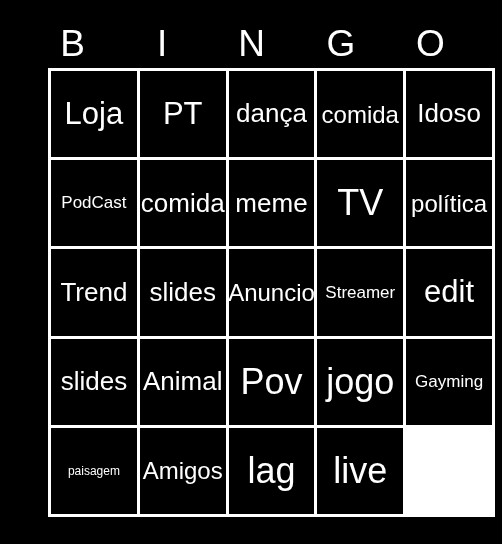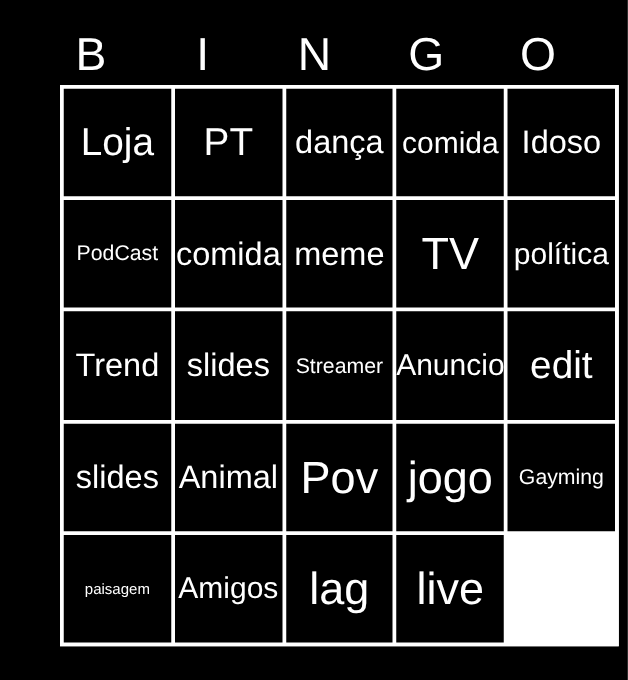--- a/index.html
+++ b/index.html
@@ -130,25 +130,25 @@
     <div class="cell s-sm">
         <span class="txt">política</span>
       </div>
 
     <div class="cell s-md">
         <span class="txt">Trend</span>
       </div>
     <div class="cell s-md">
         <span class="txt">slides</span>
       </div>
+    <div class="cell s-sm">
+        <span class="txt">Anuncio</span>
+      </div>
     <div class="cell s-xs">
         <span class="txt">Streamer</span>
-      </div>
-    <div class="cell s-sm">
-        <span class="txt">Anuncio</span>
       </div>
     <div class="cell s-lg">
         <span class="txt">edit</span>
       </div>
 
     <div class="cell s-md">
         <span class="txt">slides</span>
       </div>
     <div class="cell s-md">
         <span class="txt">Animal</span>

